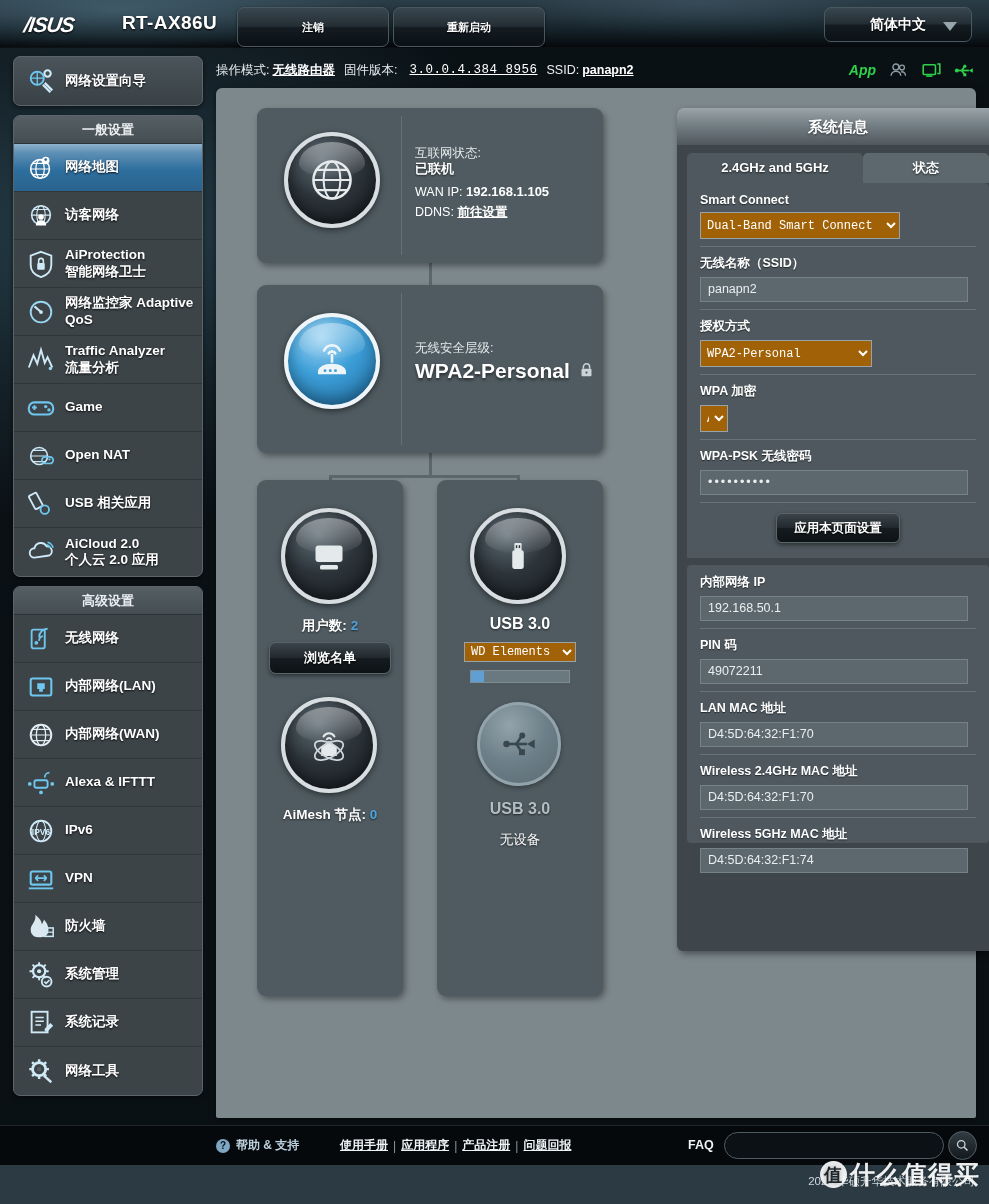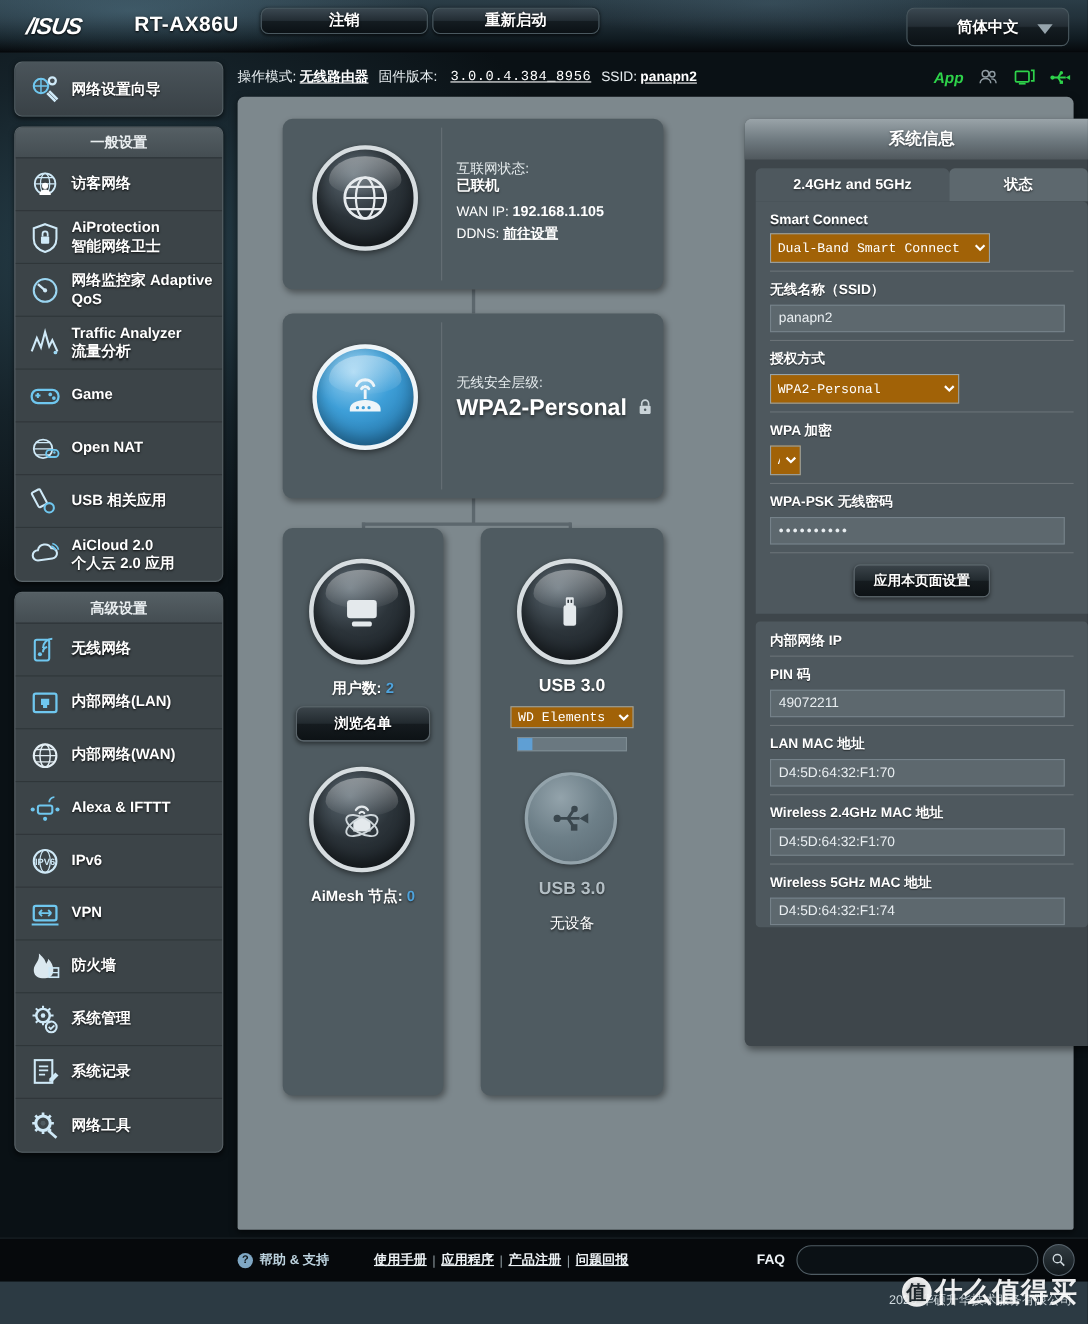--- a/index.html
+++ b/index.html
@@ -29,24 +29,24 @@
     color: #fff; letter-spacing: -1px;
     transform: skewX(-8deg);
     text-shadow: 0 1px 2px #000;
   }
   .model-name {
     position: absolute; left: 122px; top: 12px;
     font-size: 19px; font-weight: bold; color: #ffffff;
     letter-spacing: .4px; text-shadow: 0 1px 2px #000;
   }
   .nav-btn {
-    position: absolute; top: 7px; height: 24px;
+    position: absolute; top: 7px; height: 40px;
     background: linear-gradient(180deg, #3a4750 0%, #232d34 48%, #141c21 52%, #0b1115 100%);
     border: 1px solid #4a585f; border-radius: 7px;
-    color: #fff; font-size: 14px; font-weight: bold;
+    color: #fff; font-size: 11px; font-weight: bold;
     display: flex; align-items: center; justify-content: center;
     cursor: pointer; text-shadow: 0 1px 2px #000;
     box-shadow: 0 1px 3px rgba(0,0,0,.6);
   }
   #btn-logout { left: 237px; width: 152px; }
   #btn-reboot { left: 393px; width: 152px; }
   .lang-btn {
     position: absolute; right: 17px; top: 7px; width: 148px; height: 35px;
     background: linear-gradient(180deg, #3a4750 0%, #232d34 48%, #141c21 52%, #0b1115 100%);
     border: 1px solid #4a585f; border-radius: 7px;
@@ -389,20 +389,30 @@
         <path d="M18 20l8 8M20 18l8 8" stroke="#cfe9f7" stroke-width="2.4"></path>
         <circle cx="23" cy="8" r="3.4" fill="none" stroke="#cfe9f7" stroke-width="2.2"></circle>
       </svg>
       <span class="lbl">网络设置向导</span>
     </div>
   </div>
 
   <div class="side-card">
     <div class="side-head">一般设置</div>
 
+    <div class="side-item active">
+      <svg class="side-ico" viewBox="0 0 32 32">
+        <circle cx="15" cy="17" r="10" fill="none" stroke="#ffffff" stroke-width="1.7"></circle>
+        <ellipse cx="15" cy="17" rx="4.5" ry="10" fill="none" stroke="#fff" stroke-width="1.3"></ellipse>
+        <path d="M5 17h20M7 11h16M7 23h16" stroke="#fff" stroke-width="1.2"></path>
+        <circle cx="21" cy="8" r="4" fill="#fff"></circle>
+        <circle cx="21" cy="7" r="1.5" fill="#3a6f95"></circle>
+      </svg>
+      <span class="lbl">网络地图</span>
+    </div>
 
     <div class="side-item">
       <svg class="side-ico" viewBox="0 0 32 32">
         <circle cx="16" cy="15" r="10" fill="none" stroke="#cfe9f7" stroke-width="1.7"></circle>
         <ellipse cx="16" cy="15" rx="4.5" ry="10" fill="none" stroke="#cfe9f7" stroke-width="1.2"></ellipse>
         <path d="M6 15h20M8 9h16" stroke="#cfe9f7" stroke-width="1.2"></path>
         <circle cx="16" cy="17" r="3" fill="#fff"></circle>
         <path d="M10.5 26c0-3.4 2.5-5.4 5.5-5.4s5.5 2 5.5 5.4" fill="#fff"></path>
       </svg>
       <span class="lbl">访客网络</span>
@@ -729,20 +739,21 @@
 
       <div class="fld-label">WPA-PSK 无线密码</div>
       <div class="fld-box" style="width:268px;letter-spacing:2px;">••••••••••</div>
       <div class="fld-sep"></div>
 
       <div class="apply-btn">应用本页面设置</div>
     </div>
 
     <div class="sys-body2">
       <div class="fld-label">内部网络 IP</div>
+      <div class="fld-box" style="width:268px;">192.168.50.1</div>
       <div class="fld-sep"></div>
 
       <div class="fld-label">PIN 码</div>
       <div class="fld-box" style="width:268px;">49072211</div>
       <div class="fld-sep"></div>
 
       <div class="fld-label">LAN MAC 地址</div>
       <div class="fld-box" style="width:268px;">D4:5D:64:32:F1:70</div>
       <div class="fld-sep"></div>
 

